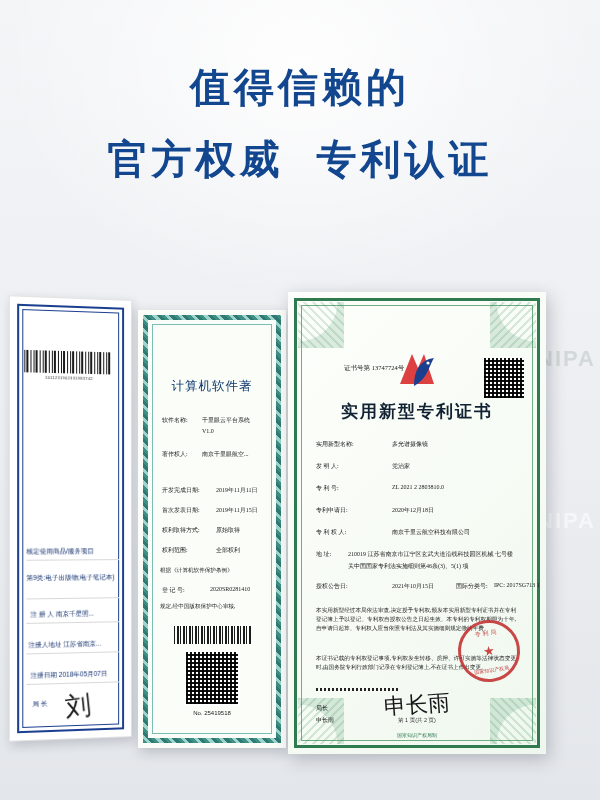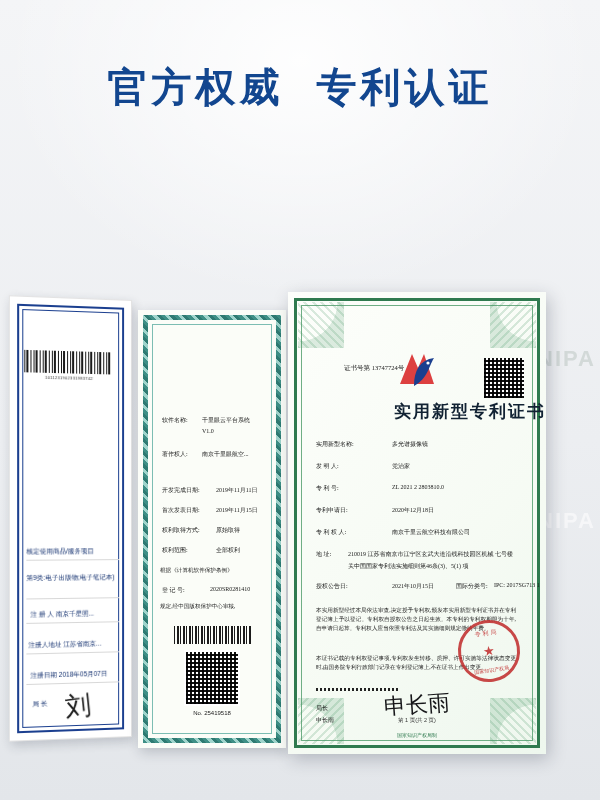--- a/index.html
+++ b/index.html
@@ -25,20 +25,21 @@
   }
   .headline .line1 {
     font-size: 40px;
     font-weight: bold;
     line-height: 1.25;
   }
   .headline .line2 {
     font-size: 40px;
     font-weight: bold;
     line-height: 1.25;
+    margin-top: 22px;
   }
   .headline .line2 .seg2 { margin-left: 18px; }
 
   
   .stage {
     position: absolute;
     left: 0;
     top: 292px;
     width: 600px;
     height: 470px;
@@ -254,21 +255,21 @@
   .cert-right .logo {
     position: absolute;
     left: 106px;
     top: 58px;
     width: 46px;
     height: 40px;
   }
   .cert-right .rtitle {
     position: absolute;
     left: 0; top: 108px; width: 258px;
-    text-align: right;
+    text-align: center;
     font-size: 17px;
     color: #123;
     font-weight: bold;
     font-family: "Liberation Serif", serif;
     letter-spacing: 2px;
   }
   .cert-right .fld {
     position: absolute;
     font-size: 6px;
     color: #1a1a1a;
@@ -374,20 +375,21 @@
     background: radial-gradient(ellipse at 50% 20%, rgba(255,255,255,.9) 0%, rgba(255,255,255,0) 70%);
     pointer-events: none;
   }
 </style>
 </head>
 <body>
 
 <div class="glow"></div>
 
 <div class="headline">
+  <div class="line1">值得信赖的</div>
   <div class="line2">
     <span class="seg1">官方权威</span>
     <span class="seg2">专利认证</span>
   </div>
 </div>
 
 <div class="stage">
 
   <div class="cert cert-left">
     <div class="inner">
@@ -412,20 +414,21 @@
     <div class="rowline" style="left:16px; top:380px; width:92px;"></div>
 
     <div class="rowlabel" style="left:22px; top:396px;">局  长</div>
     <div class="sign" style="top:386px;">刘</div>
   </div>
 
   <div class="cert cert-mid">
     <div class="orn"></div>
     <div class="orn2"></div>
 
+    <div class="title2">计算机软件著</div>
 
     <div class="fld" style="left:24px; top:106px;">软件名称:</div>
     <div class="fld" style="left:64px; top:106px;">千里眼云平台系统</div>
     <div class="fld" style="left:64px; top:118px;">V1.0</div>
 
     <div class="fld" style="left:24px; top:140px;">著作权人:</div>
     <div class="fld" style="left:64px; top:140px;">南京千里眼航空...</div>
 
     <div class="fld" style="left:24px; top:176px;">开发完成日期:</div>
     <div class="fld" style="left:78px; top:176px;">2019年11月11日</div>

